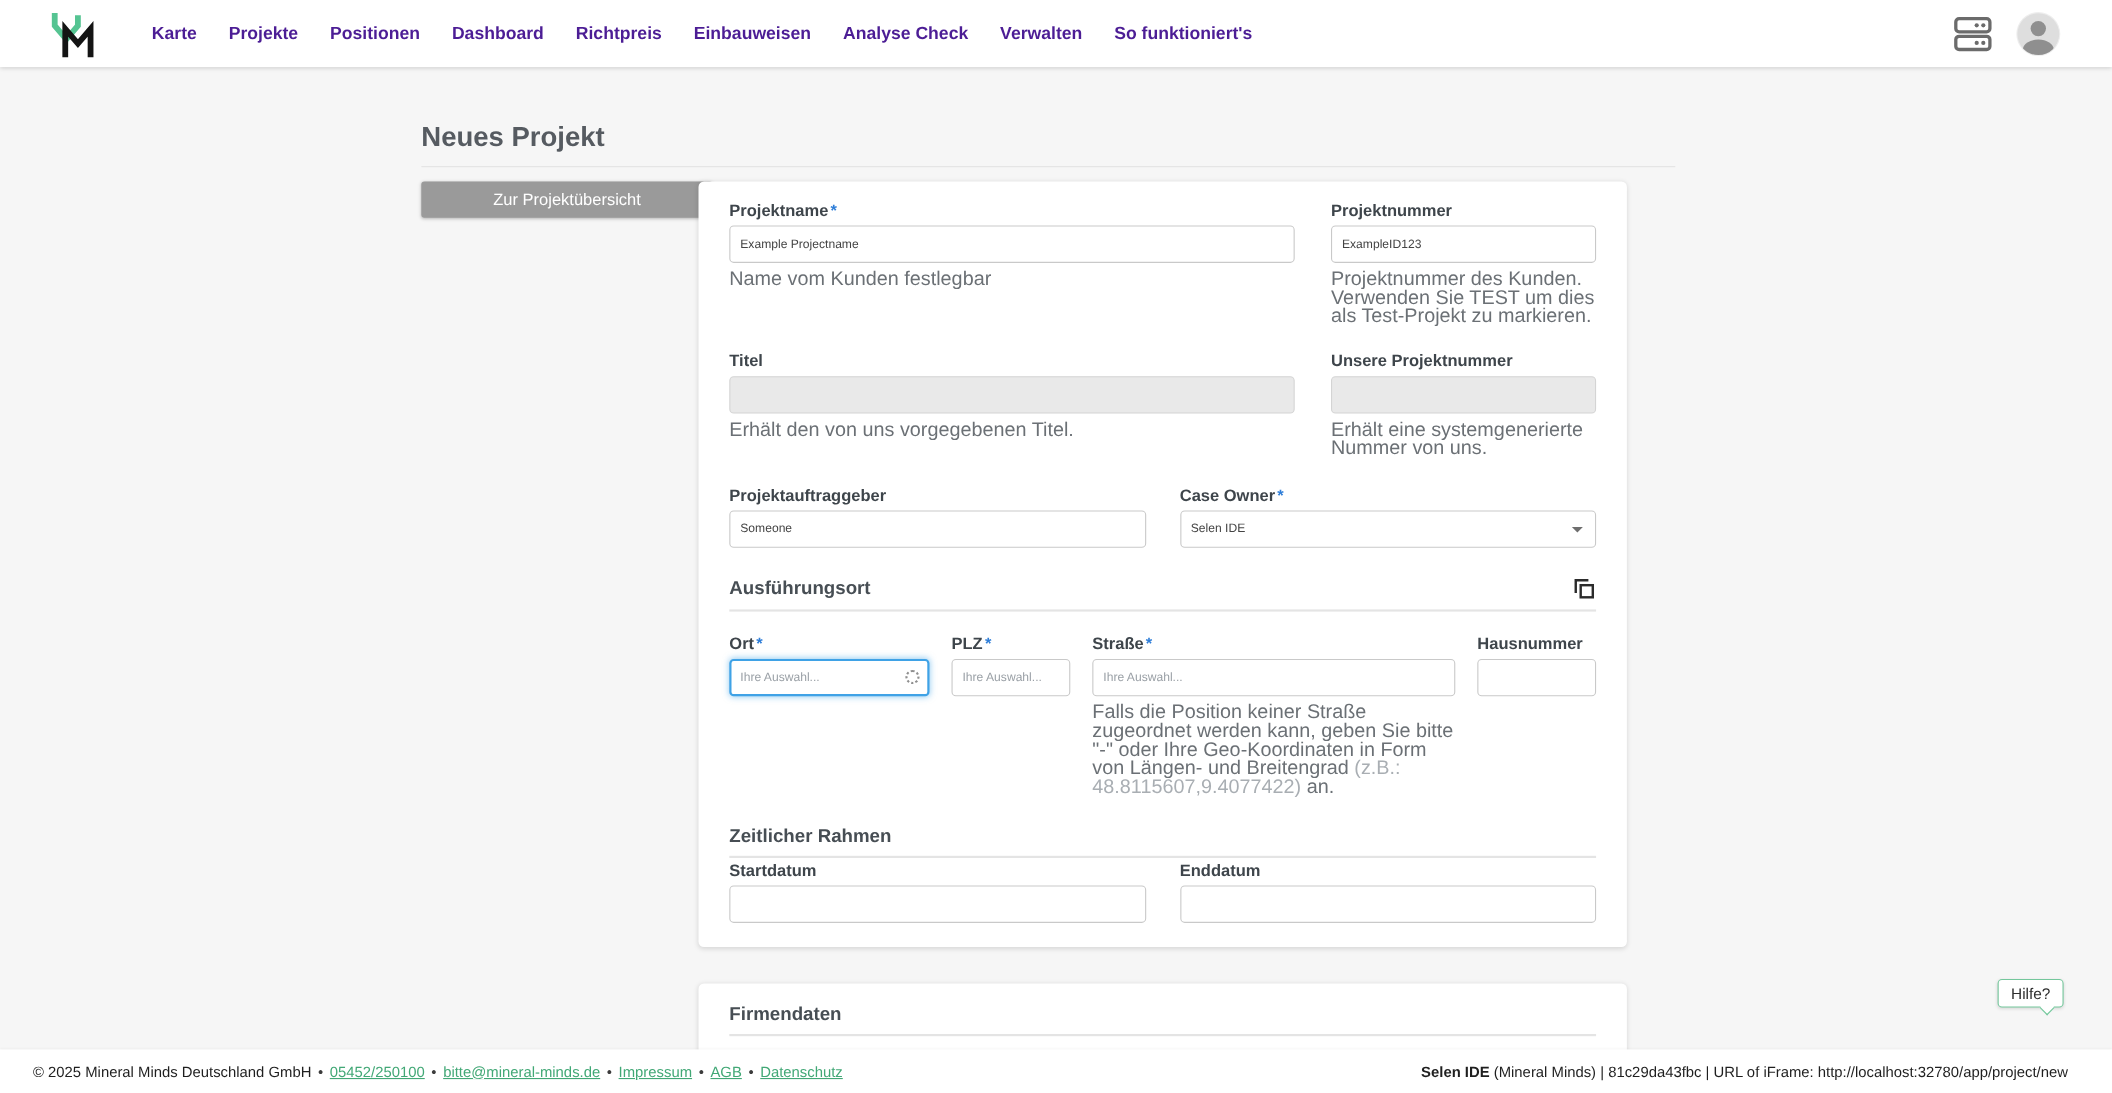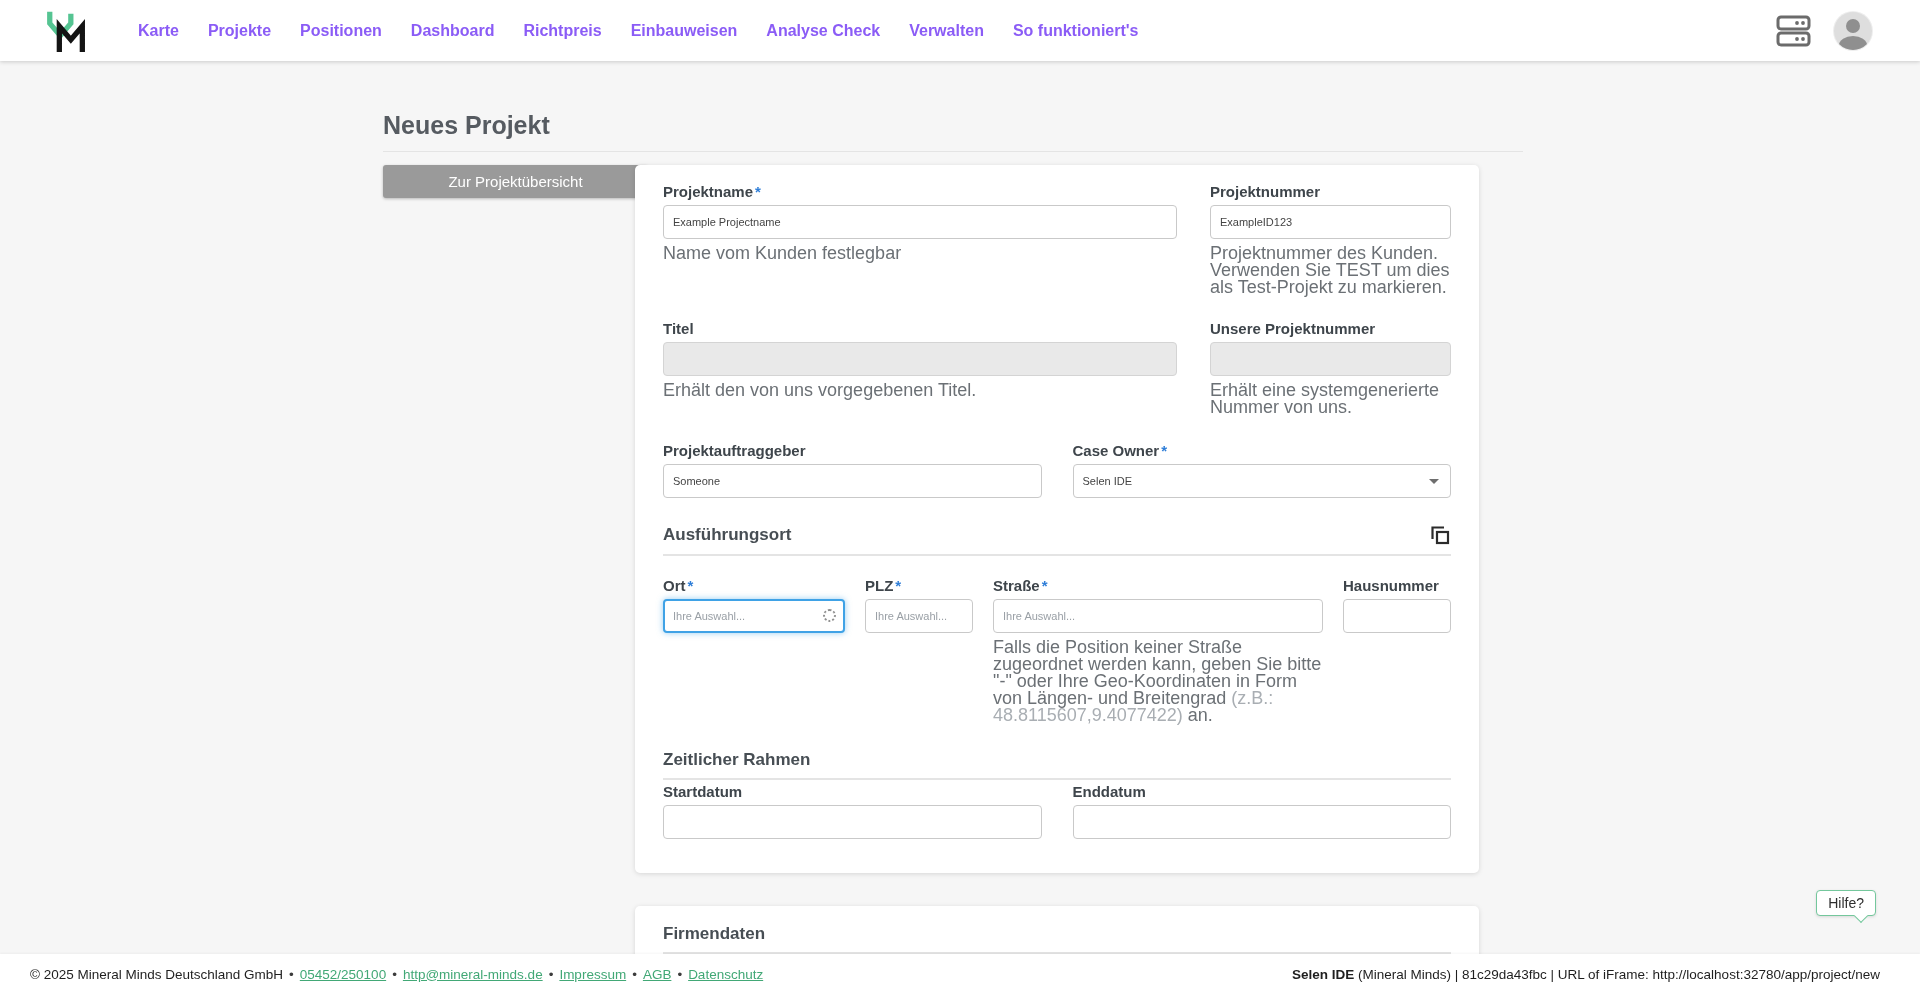--- a/index.html
+++ b/index.html
@@ -9,42 +9,42 @@
   .page { position:relative; width:1920px; height:994px; overflow:hidden; background:#f6f6f6; }
 
   
   .topnav {
     position:relative; z-index:20; height:61px; background:#ffffff;
     display:flex; align-items:center; box-shadow:0 1px 4px rgba(0,0,0,.18);
     padding:0 48px 0 44px;
   }
   .logo { width:46px; height:48px; margin-right:48px; flex:0 0 auto; }
   .nav-items { display:flex; align-items:center; gap:29px; }
-  .nav-item { font-size:16px; font-weight:600; color:#8b5cf6; white-space:nowrap; cursor:pointer; }
+  .nav-item { font-size:16px; font-weight:600; color:#4c1d95; white-space:nowrap; cursor:pointer; }
   .nav-right { margin-left:auto; display:flex; align-items:center; gap:22px; }
   .server-icon { width:36px; height:34px; cursor:pointer; }
   .avatar { width:38px; height:38px; border-radius:50%; background:#dedede; position:relative; overflow:hidden; cursor:pointer; box-shadow:0 0 0 1px #eee; }
   .avatar .head { position:absolute; left:12px; top:7px; width:14px; height:14px; border-radius:50%; background:#8f8f8f; }
   .avatar .body { position:absolute; left:5px; top:24px; width:28px; height:18px; border-radius:50% 50% 0 0; background:#8f8f8f; }
 
   
   .content { padding:50px 397px 0 383px; }
   .page-title { font-size:25px; line-height:28px; font-weight:700; color:#565b61;
     padding-bottom:12px; border-bottom:1px solid #e4e4e4; }
   .content-row { display:flex; margin-top:13px; align-items:flex-start; }
   .left-col { width:252px; flex:0 0 auto; }
   .btn-overview {
     width:265px; height:33px; background:#9a9a9a; color:#ffffff; border:none; border-radius:3px;
     font-family:"Liberation Sans",sans-serif; font-size:15px; cursor:pointer;
     box-shadow:0 1px 3px rgba(0,0,0,.25);
   }
   .cards-col { width:844px; }
 
   .card { background:#ffffff; border-radius:5px; box-shadow:0 1px 5px rgba(0,0,0,.13);
-    padding:18px 28px 34px 28px; }
+    padding:18px 28px 22px 28px; }
   .card-2 { margin-top:33px; height:92px; }
 
   
   .grid-main { display:grid; grid-template-columns:514px 241px; column-gap:33px; row-gap:24px; }
   .grid-half { display:grid; grid-template-columns:1fr 1fr; column-gap:31px; margin-top:26px; }
 
   .field label { display:block; font-size:15px; font-weight:700; color:#3e454b; margin-bottom:5px; }
   .req { color:#2f7ed8; font-weight:700; margin-left:2px; }
   .field input, .select-box {
     width:100%; height:34px; border:1px solid #c9c9c9; border-radius:4px; background:#fff;
@@ -245,21 +245,21 @@
     <span>Hilfe?</span>
     <div class="help-tail"></div>
   </div>
 
   <div class="footer">
     <div class="footer-left">
       <span>© 2025 Mineral Minds Deutschland GmbH</span>
       <span class="fsep">•</span>
       <span class="flink">05452/250100</span>
       <span class="fsep">•</span>
-      <span class="flink">http@mineral-minds.de</span>
+      <span class="flink">bitte@mineral-minds.de</span>
       <span class="fsep">•</span>
       <span class="flink">Impressum</span>
       <span class="fsep">•</span>
       <span class="flink">AGB</span>
       <span class="fsep">•</span>
       <span class="flink">Datenschutz</span>
     </div>
     <div class="footer-right">
       <b>Selen IDE</b><span> (Mineral Minds) | 81c29da43fbc | URL of iFrame: http://localhost:32780/app/project/new</span>
     </div>

